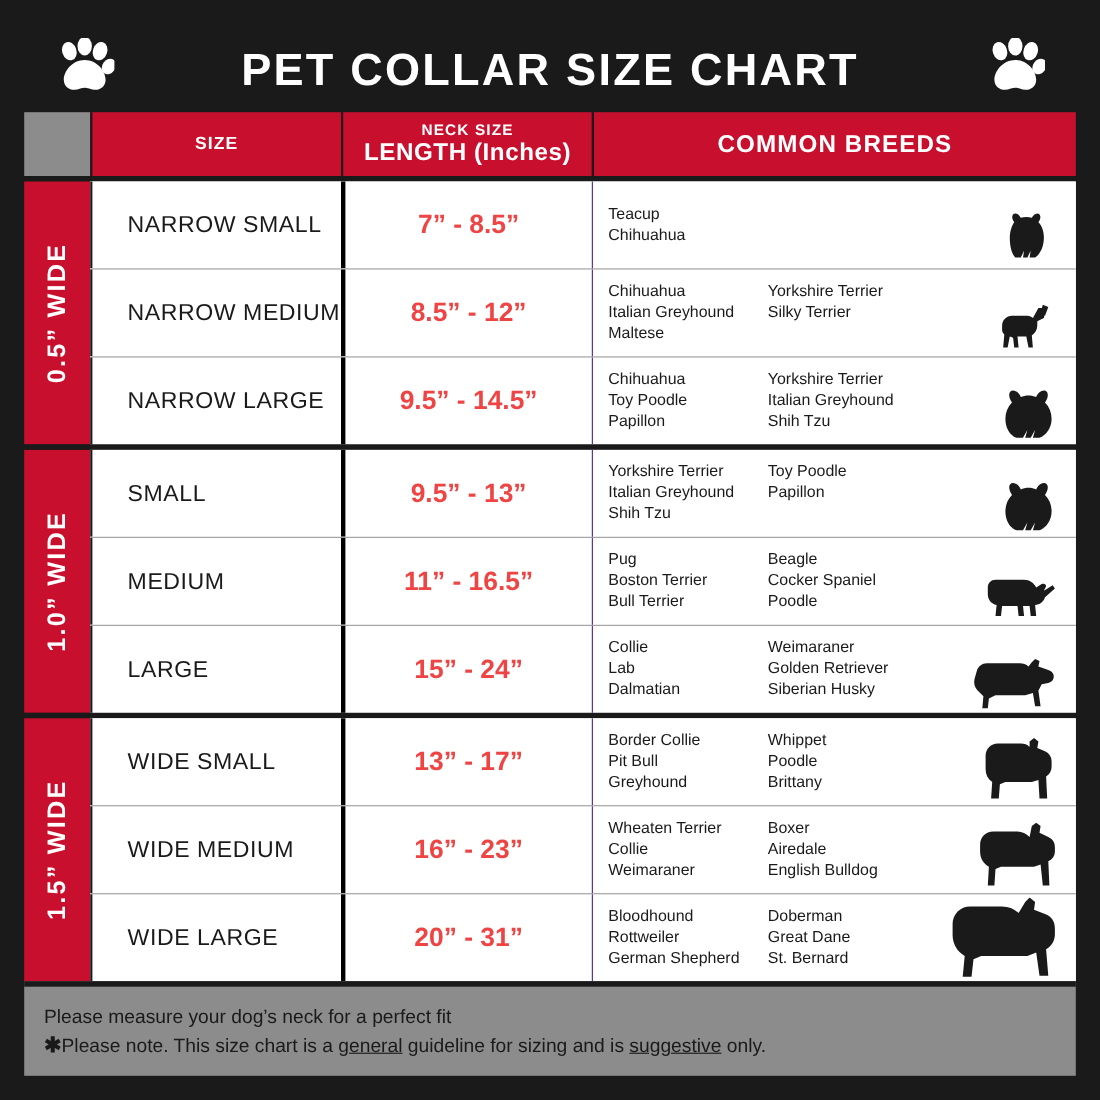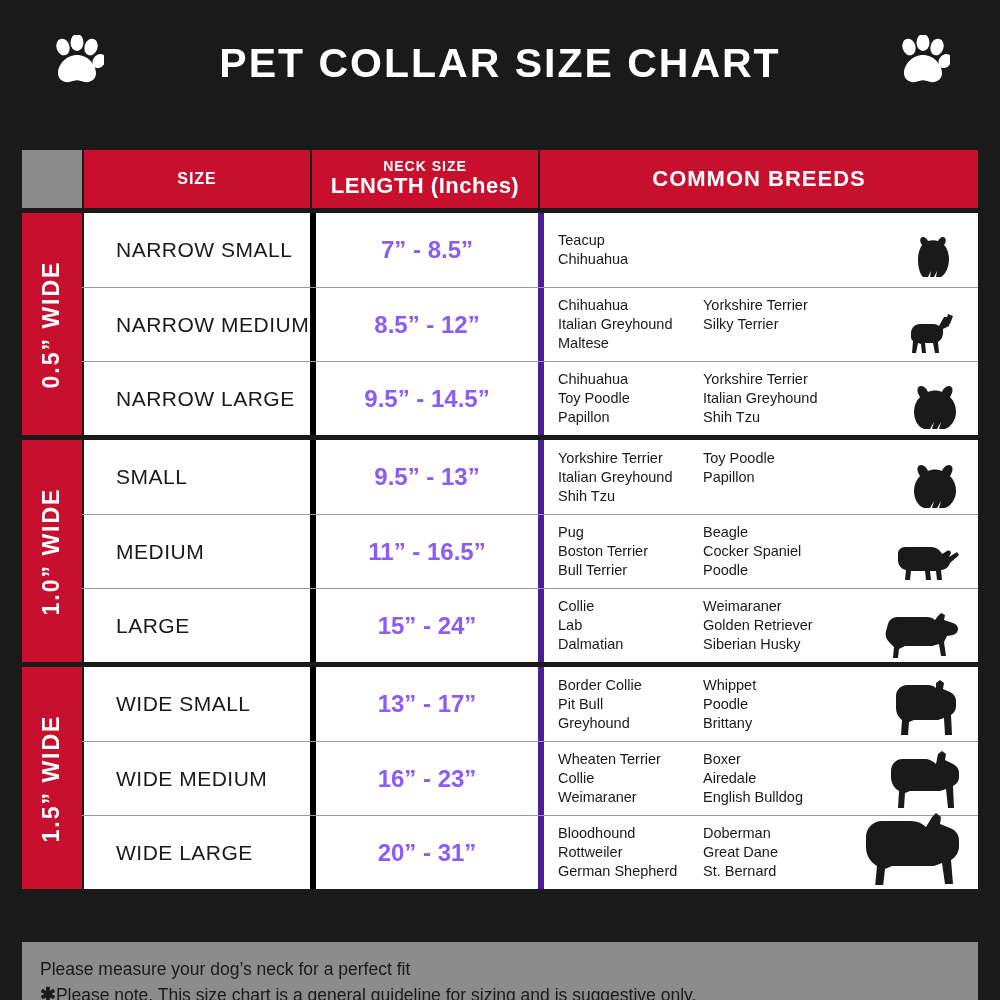--- a/index.html
+++ b/index.html
@@ -6,21 +6,21 @@
   html, body {
     width: 1000px; height: 1000px;
     background: #ffffff;
     font-family: "Liberation Sans", sans-serif;
     overflow: hidden;
   }
   .chart {
     width: 1000px; height: 1000px;
     background: #1a1a1a;
     padding: 24px 22px 22px 22px;
-    display: flex; flex-direction: column; gap: 48px;
+    display: flex; flex-direction: column;
   }
 
   
   .header {
     height: 78px;
     display: flex; align-items: center; justify-content: center;
     position: relative;
     flex: 0 0 auto;
   }
   .title {
@@ -97,27 +97,27 @@
     font-size: 21px;
     letter-spacing: 0.5px;
     color: #1a1a1a;
     border-left: 2px solid #1a1a1a;
   }
   .cell-length {
     width: 228px;
     display: flex; align-items: center; justify-content: center;
     font-size: 24px;
     font-weight: bold;
-    color: #8b5cf6;
-    border-left: 6px solid #000000;
+    color: #ef4444;
+    border-left: 4px solid #000000;
   }
   .cell-breeds {
     flex: 1;
     display: flex; align-items: center;
-    border-left: 6px solid #4c1d95;
+    border-left: 1px solid #4c1d95;
     padding-left: 14px;
     position: relative;
   }
   .breed-cols { display: flex; gap: 0; }
   .breed-col {
     font-size: 14.5px;
     color: #1a1a1a;
     line-height: 19px;
     white-space: nowrap;
   }

